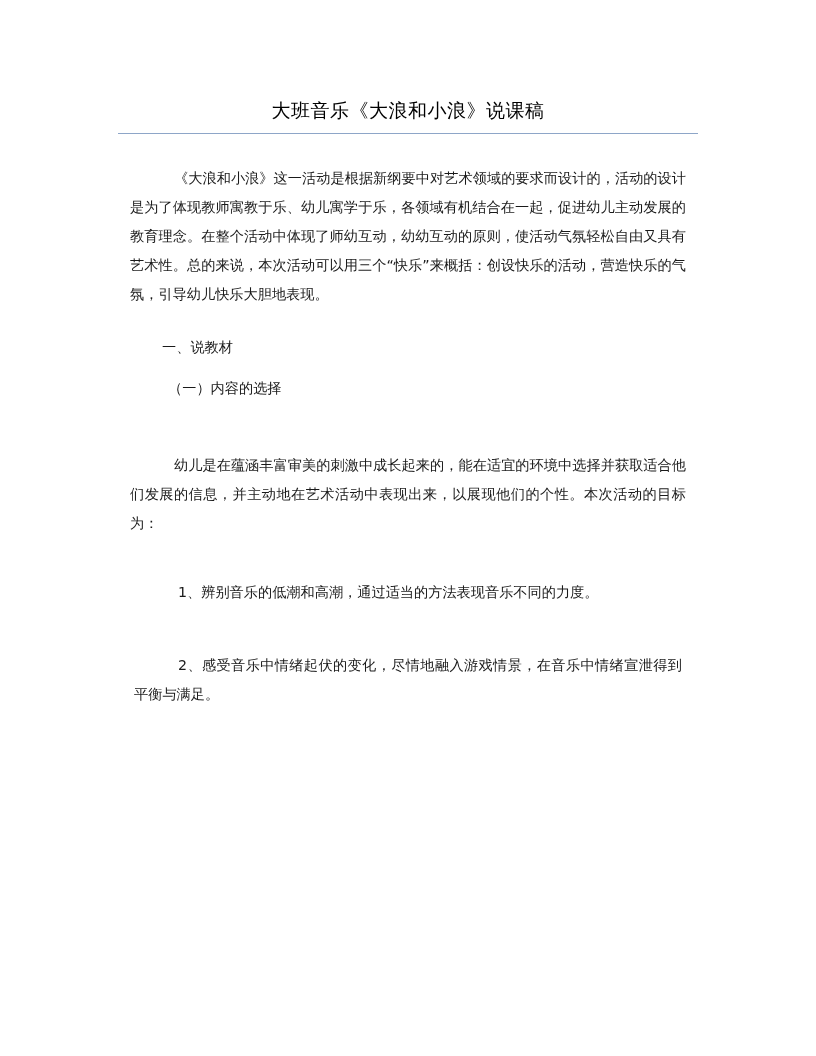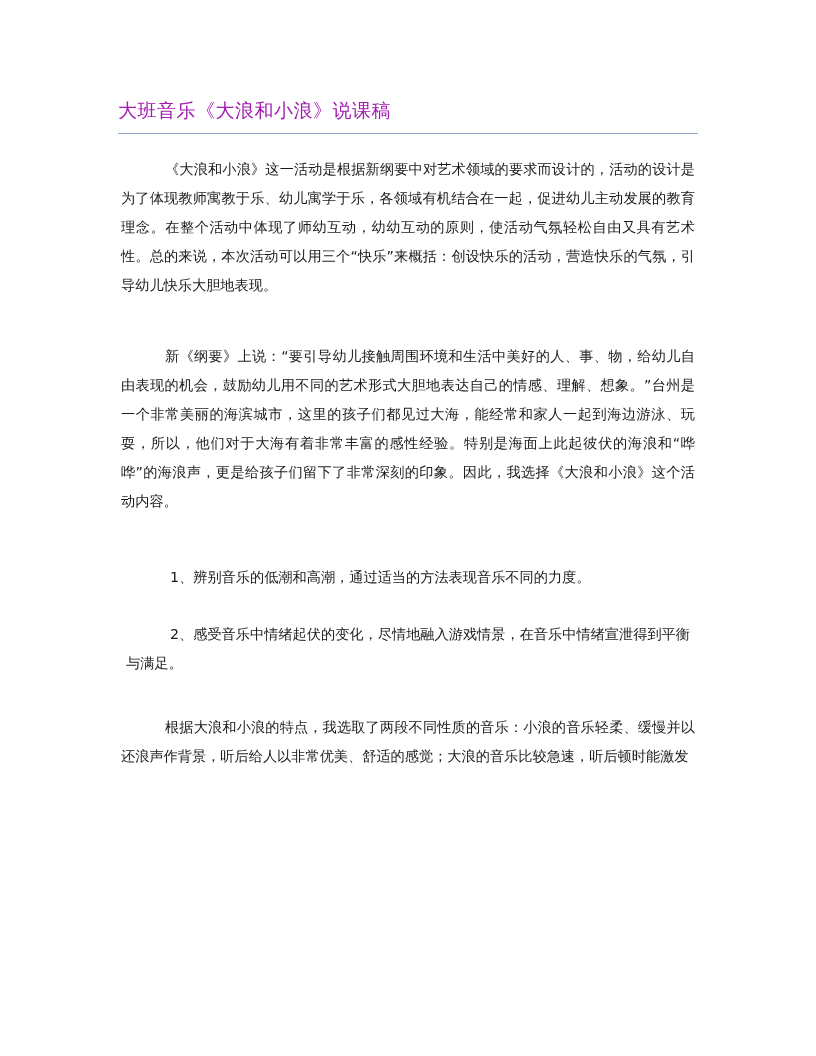--- a/index.html
+++ b/index.html
@@ -19,22 +19,23 @@
     position: absolute;
     left: 118px;
     top: 0;
     width: 580px;
   }
   .title {
     position: absolute;
     left: 0;
     top: 96px;
     width: 580px;
+    text-align: center;
     font-size: 19px;
-    color: #a21caf;
+    color: #000000;
     letter-spacing: 0.5px;
     line-height: 28px;
   }
   .divider {
     position: absolute;
     left: 0;
     top: 133px;
     width: 580px;
     height: 0;
     border-top: 1px solid #8ea6c8;
@@ -42,62 +43,63 @@
   .body {
     position: absolute;
     left: 0;
     top: 152px;
     width: 580px;
     font-size: 14.2px;
     line-height: 29px;
     text-align: justify;
   }
   .p {
-    margin: 3px;
+    margin: 12px;
     text-indent: 44px;
   }
   .gap { height: 12px; }
   .heading {
     margin: 0;
     padding-left: 44px;
   }
   .subheading {
     margin: 0;
     padding-left: 50px;
   }
   .item {
-    margin: 8px;
+    margin: 16px;
     text-indent: 44px;
   }
 </style>
 </head>
 <body>
 
 <div class="page">
   <div class="title">大班音乐《大浪和小浪》说课稿</div>
   <div class="divider"></div>
 
   <div class="body">
     <p class="p">《大浪和小浪》这一活动是根据新纲要中对艺术领域的要求而设计的，活动的设计是为了体现教师寓教于乐、幼儿寓学于乐，各领域有机结合在一起，促进幼儿主动发展的教育理念。在整个活动中体现了师幼互动，幼幼互动的原则，使活动气氛轻松自由又具有艺术性。总的来说，本次活动可以用三个“快乐”来概括：创设快乐的活动，营造快乐的气氛，引导幼儿快乐大胆地表现。</p>
     <div class="gap"></div>
 
+    <p class="heading">一、说教材</p>
+    <div class="gap"></div>
+
+    <p class="subheading">（一）内容的选择</p>
     <div class="gap"></div>
 
     <div class="gap"></div>
 
-    <p class="p">新《纲要》上说：“要引导幼儿接触周围环境和生活中美好的人、事、物，给幼儿自由表现的机会，鼓励幼儿用不同的艺术形式大胆地表达自己的情感、理解、想象。”台州是一个非常美丽的海滨城市，这里的孩子们都见过大海，能经常和家人一起到海边游泳、玩耍，所以，他们对于大海有着非常丰富的感性经验。特别是海面上此起彼伏的海浪和“哗哗”的海浪声，更是给孩子们留下了非常深刻的印象。因此，我选择《大浪和小浪》这个活动内容。</p>
     <div class="gap"></div>
 
-    <div class="gap"></div>
-
+    <p class="p">幼儿是在蕴涵丰富审美的刺激中成长起来的，能在适宜的环境中选择并获取适合他们发展的信息，并主动地在艺术活动中表现出来，以展现他们的个性。本次活动的目标为：</p>
     <div class="gap"></div>
 
     <p class="item">1、辨别音乐的低潮和高潮，通过适当的方法表现音乐不同的力度。</p>
     <div class="gap"></div>
 
     <p class="item">2、感受音乐中情绪起伏的变化，尽情地融入游戏情景，在音乐中情绪宣泄得到平衡与满足。</p>
     <div class="gap"></div>
 
     <div class="gap"></div>
 
-    <p class="p">根据大浪和小浪的特点，我选取了两段不同性质的音乐：小浪的音乐轻柔、缓慢并以还浪声作背景，听后给人以非常优美、舒适的感觉；大浪的音乐比较急速，听后顿时能激发</p>
   </div>
 </div>
 
 </body></html>

